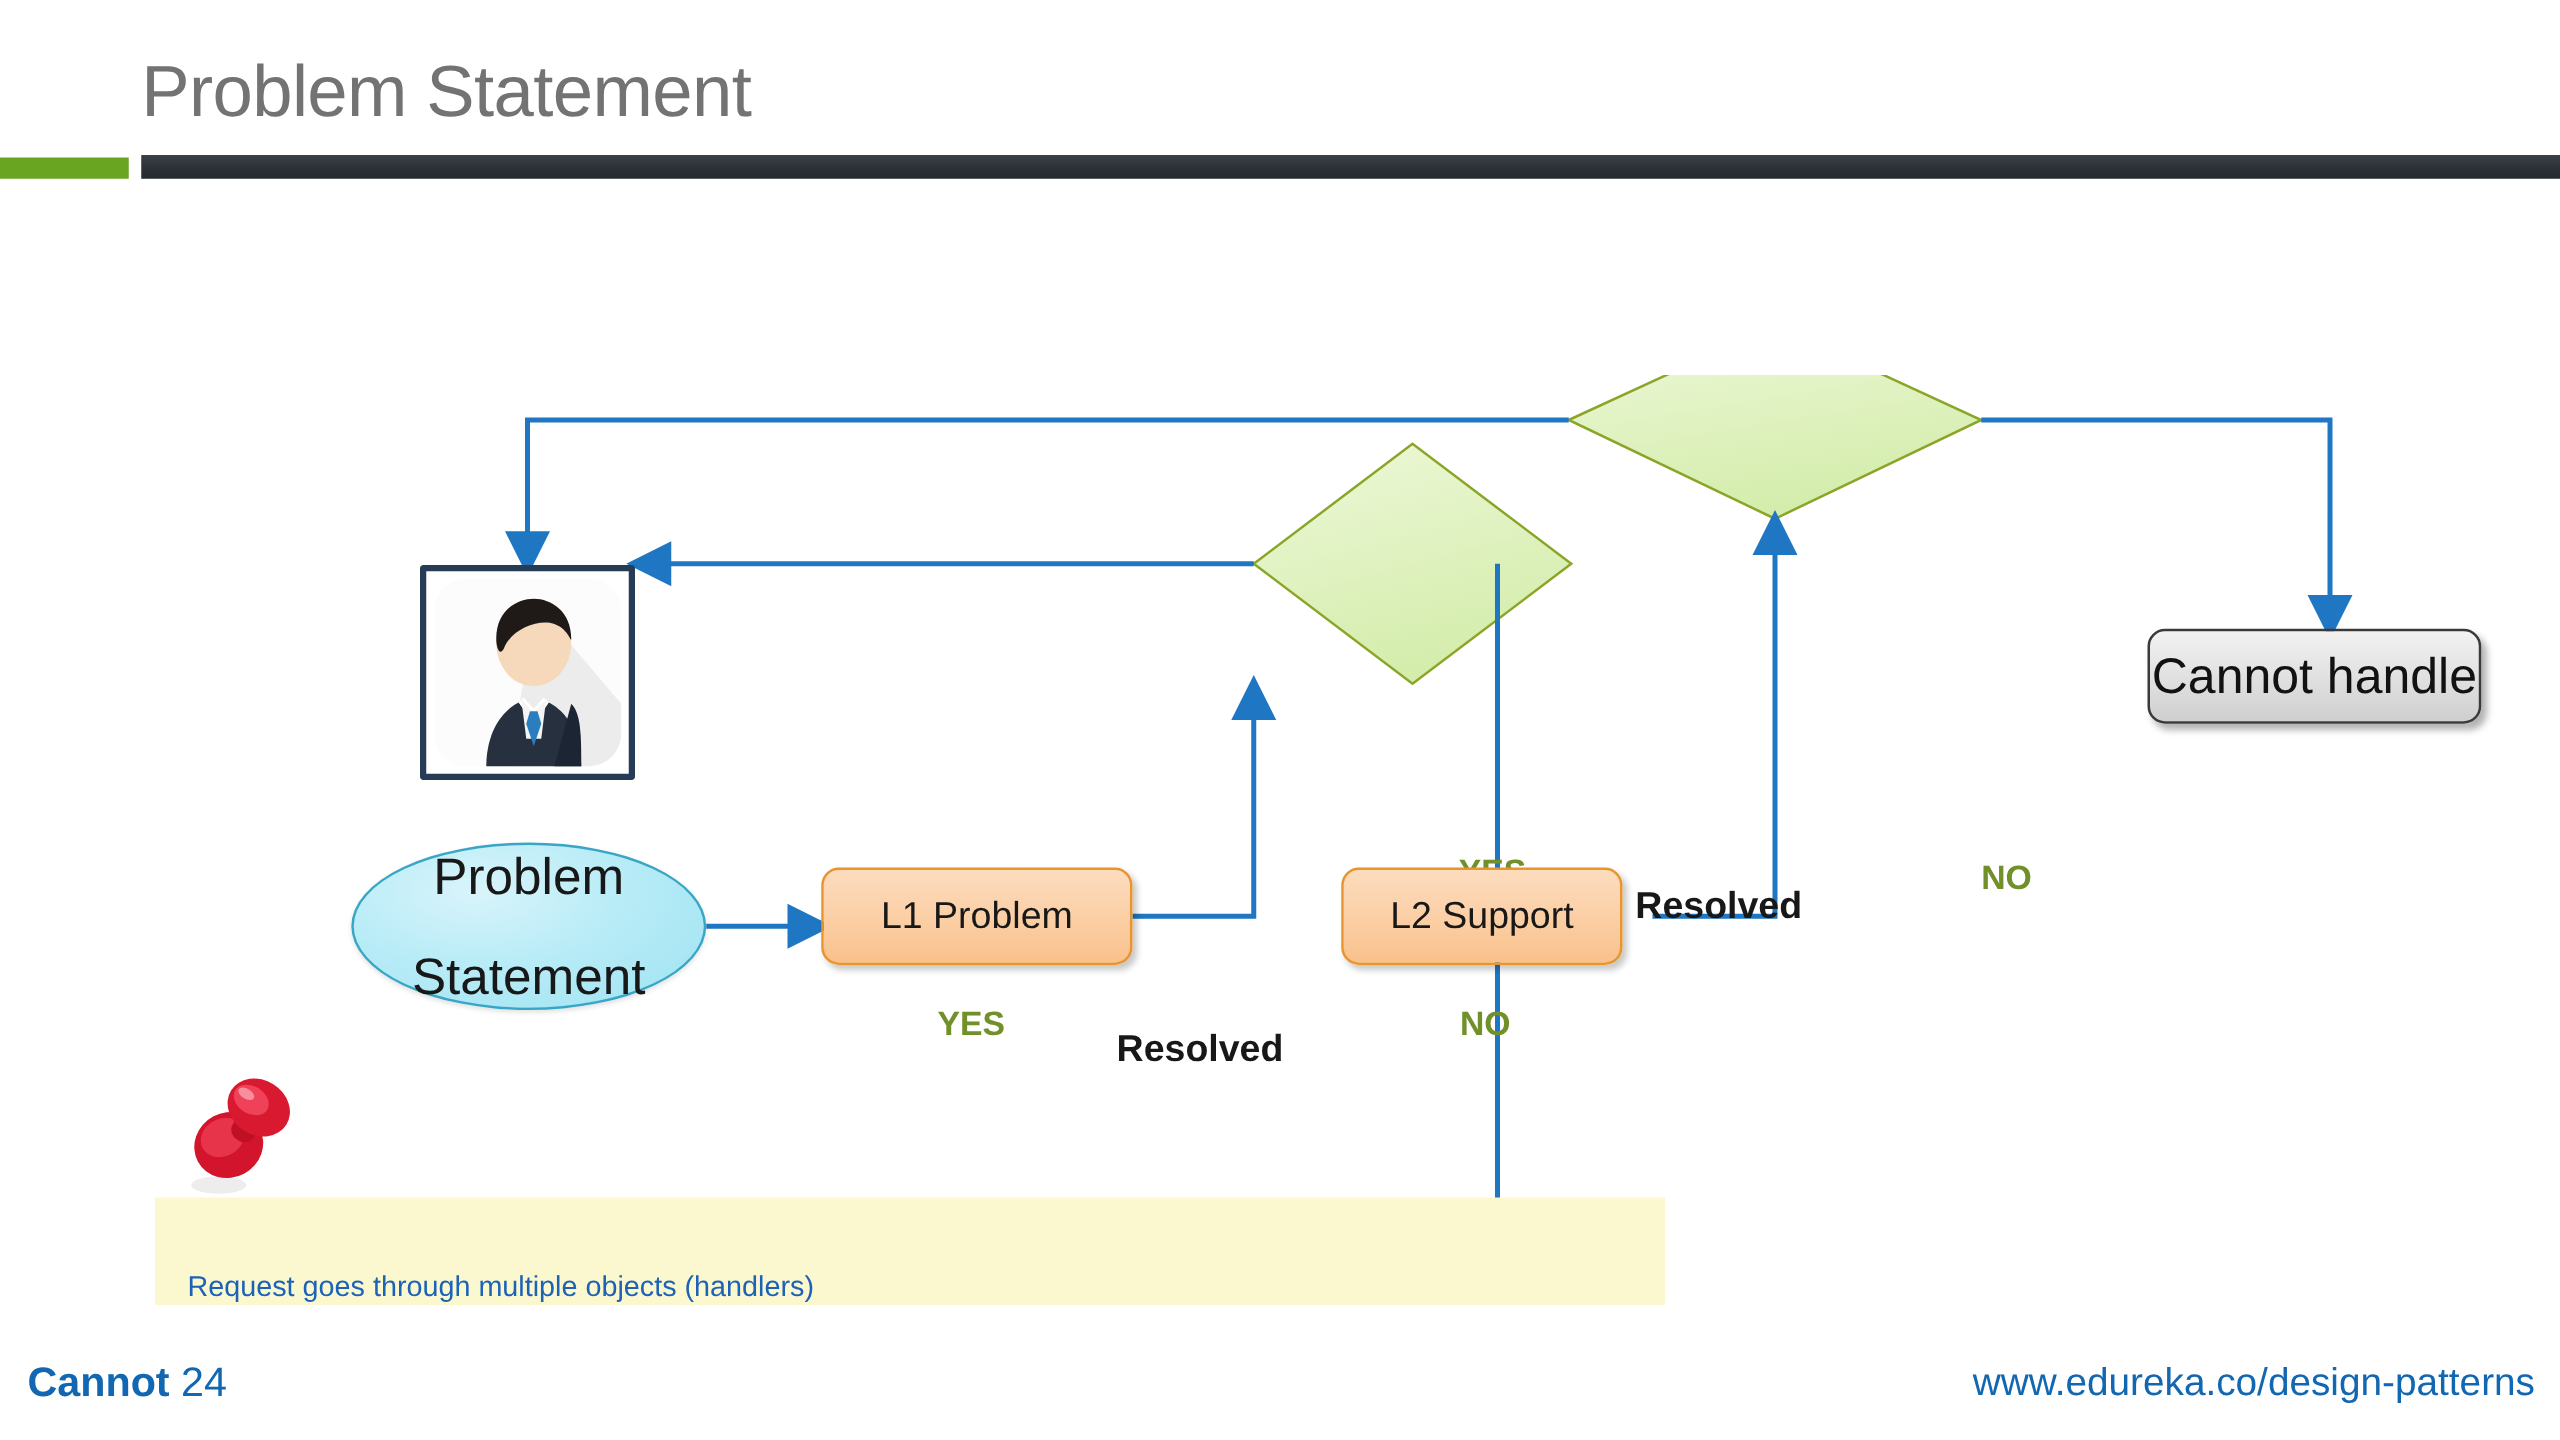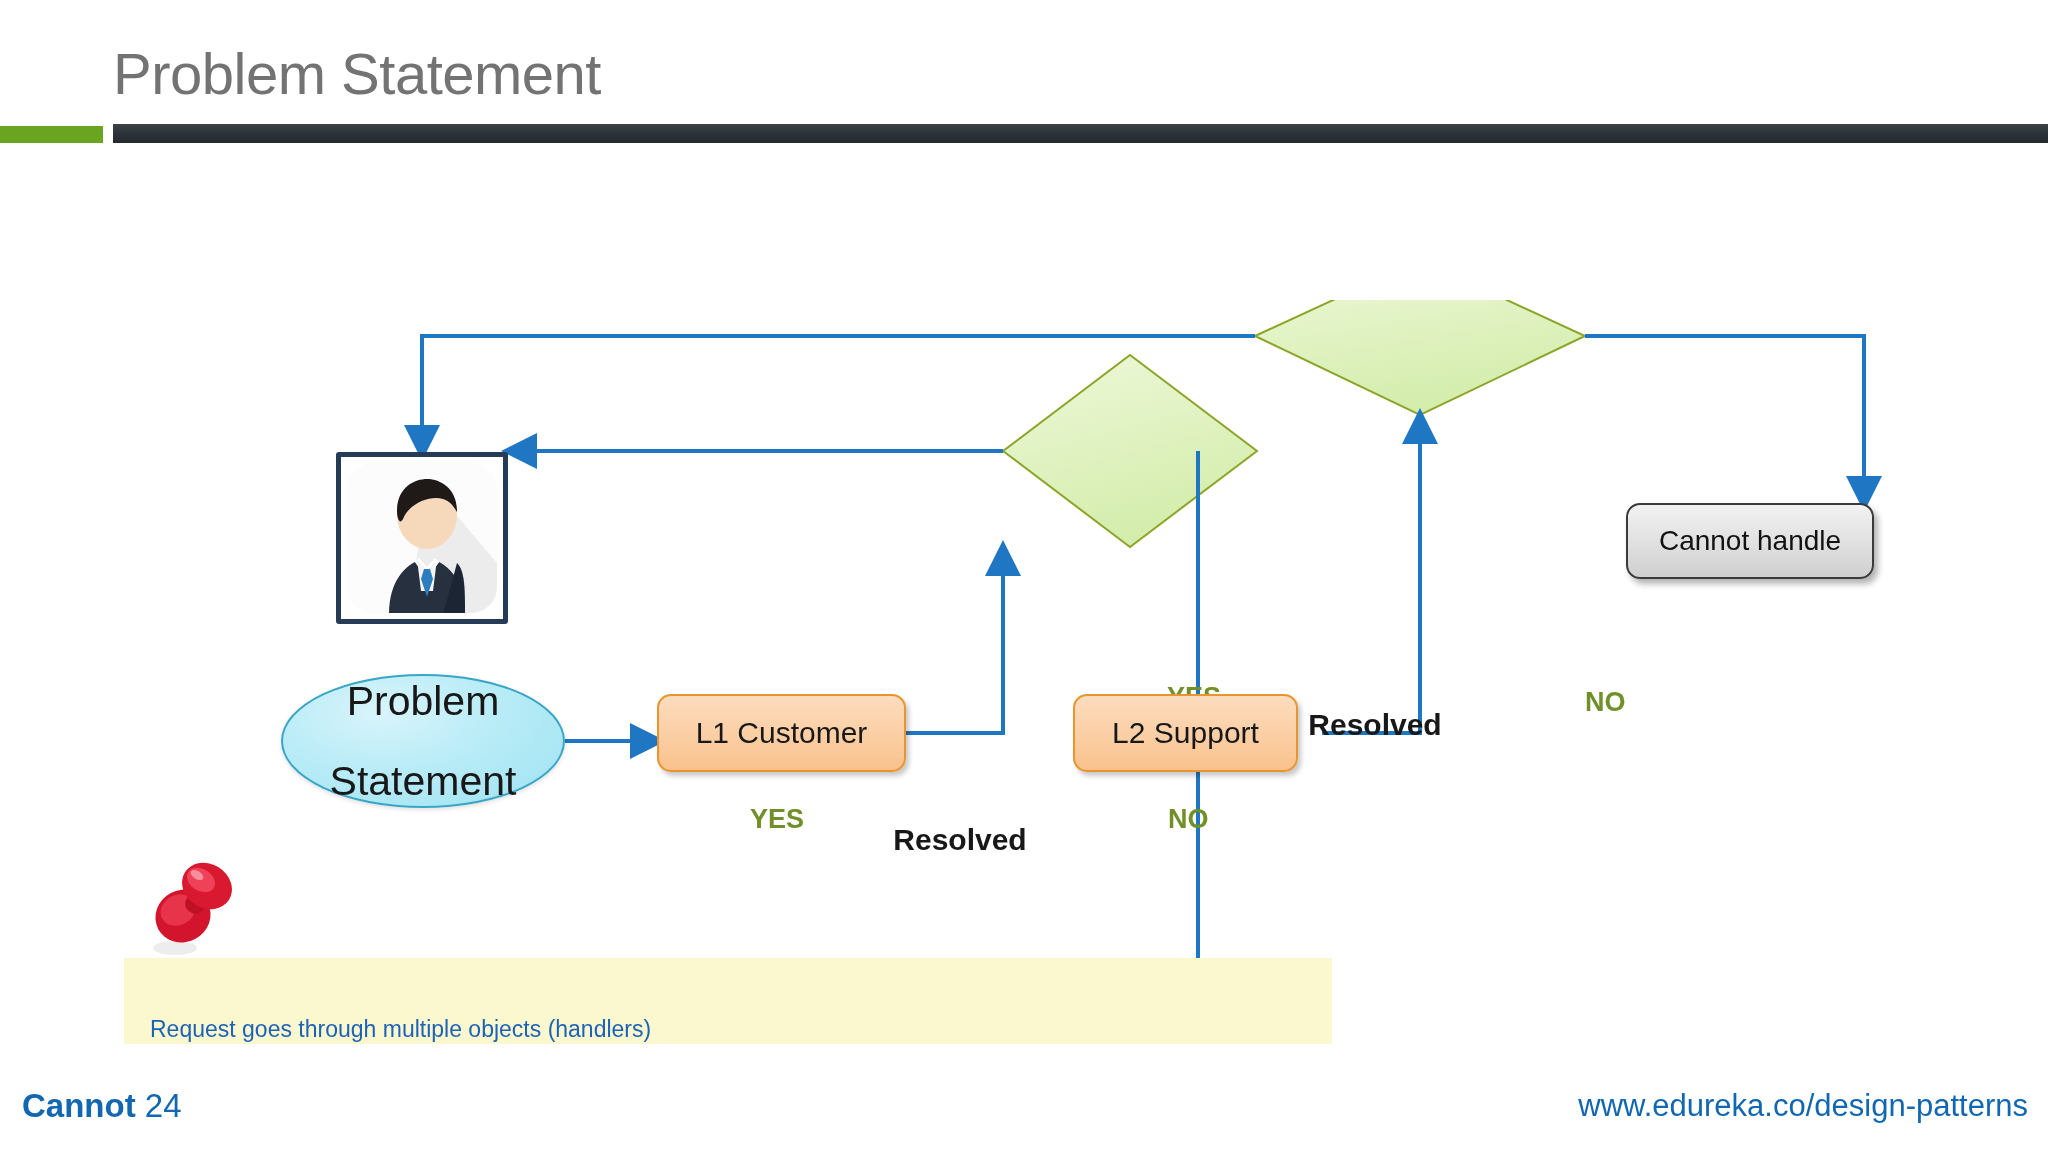--- a/index.html
+++ b/index.html
@@ -77,25 +77,25 @@
     border:2px solid #e8952f;
     display:flex;align-items:center;justify-content:center;
     font-size:30px;color:#181818;
     box-shadow:3px 4px 5px rgba(0,0,0,.22);
   }
   .l1{left:657px;top:694px;width:249px;}
   .l2{left:1073px;top:694px;width:225px;}
 
   
   .cannot{
-    left:1626px;top:503px;width:248px;height:76px;border-radius:14px;
+    left:1718px;top:503px;width:267px;height:76px;border-radius:14px;
     background:linear-gradient(180deg,#f2f2f2 0%,#e2e2e2 48%,#cfcfcf 100%);
     border:2px solid #3a3a3a;
     display:flex;align-items:center;justify-content:center;
-    font-size:28px;color:#121212;
+    font-size:40px;color:#121212;
     box-shadow:4px 5px 6px rgba(0,0,0,.3);
   }
 
   
   .dia-label{
     position:absolute;font-size:30px;color:#181818;
     text-align:center;pointer-events:none;white-space:nowrap;font-weight:bold;
   }
   .dia1-label{left:845px;top:523px;width:230px;}
   .dia2-label{left:1260px;top:408px;width:230px;}
@@ -195,21 +195,21 @@
     </div>
   </div>
 
   <div class="node ellipse">
     <span>
       <span>Problem</span><br>
       <span>Statement</span>
     </span>
   </div>
 
-  <div class="node support l1">L1 Customer</div>
+  <div class="node support l1">L1 Problem</div>
   <div class="node support l2">L2 Support</div>
 
   <div class="node cannot">Cannot handle</div>
 
   <div class="note"></div>
   <div class="note-text">Request goes through multiple objects (handlers)</div>
   <svg class="pin" viewBox="0 0 96 104">
     <ellipse cx="30" cy="90" rx="22" ry="7" fill="#d8d8d8" opacity=".45"></ellipse>
     <path d="M26,74 L34,84 L38,82 L30,72 Z" fill="#3a3a3a"></path>
     <ellipse cx="38" cy="58" rx="28" ry="26" fill="#d2152c" transform="rotate(-28 38 58)"></ellipse>

